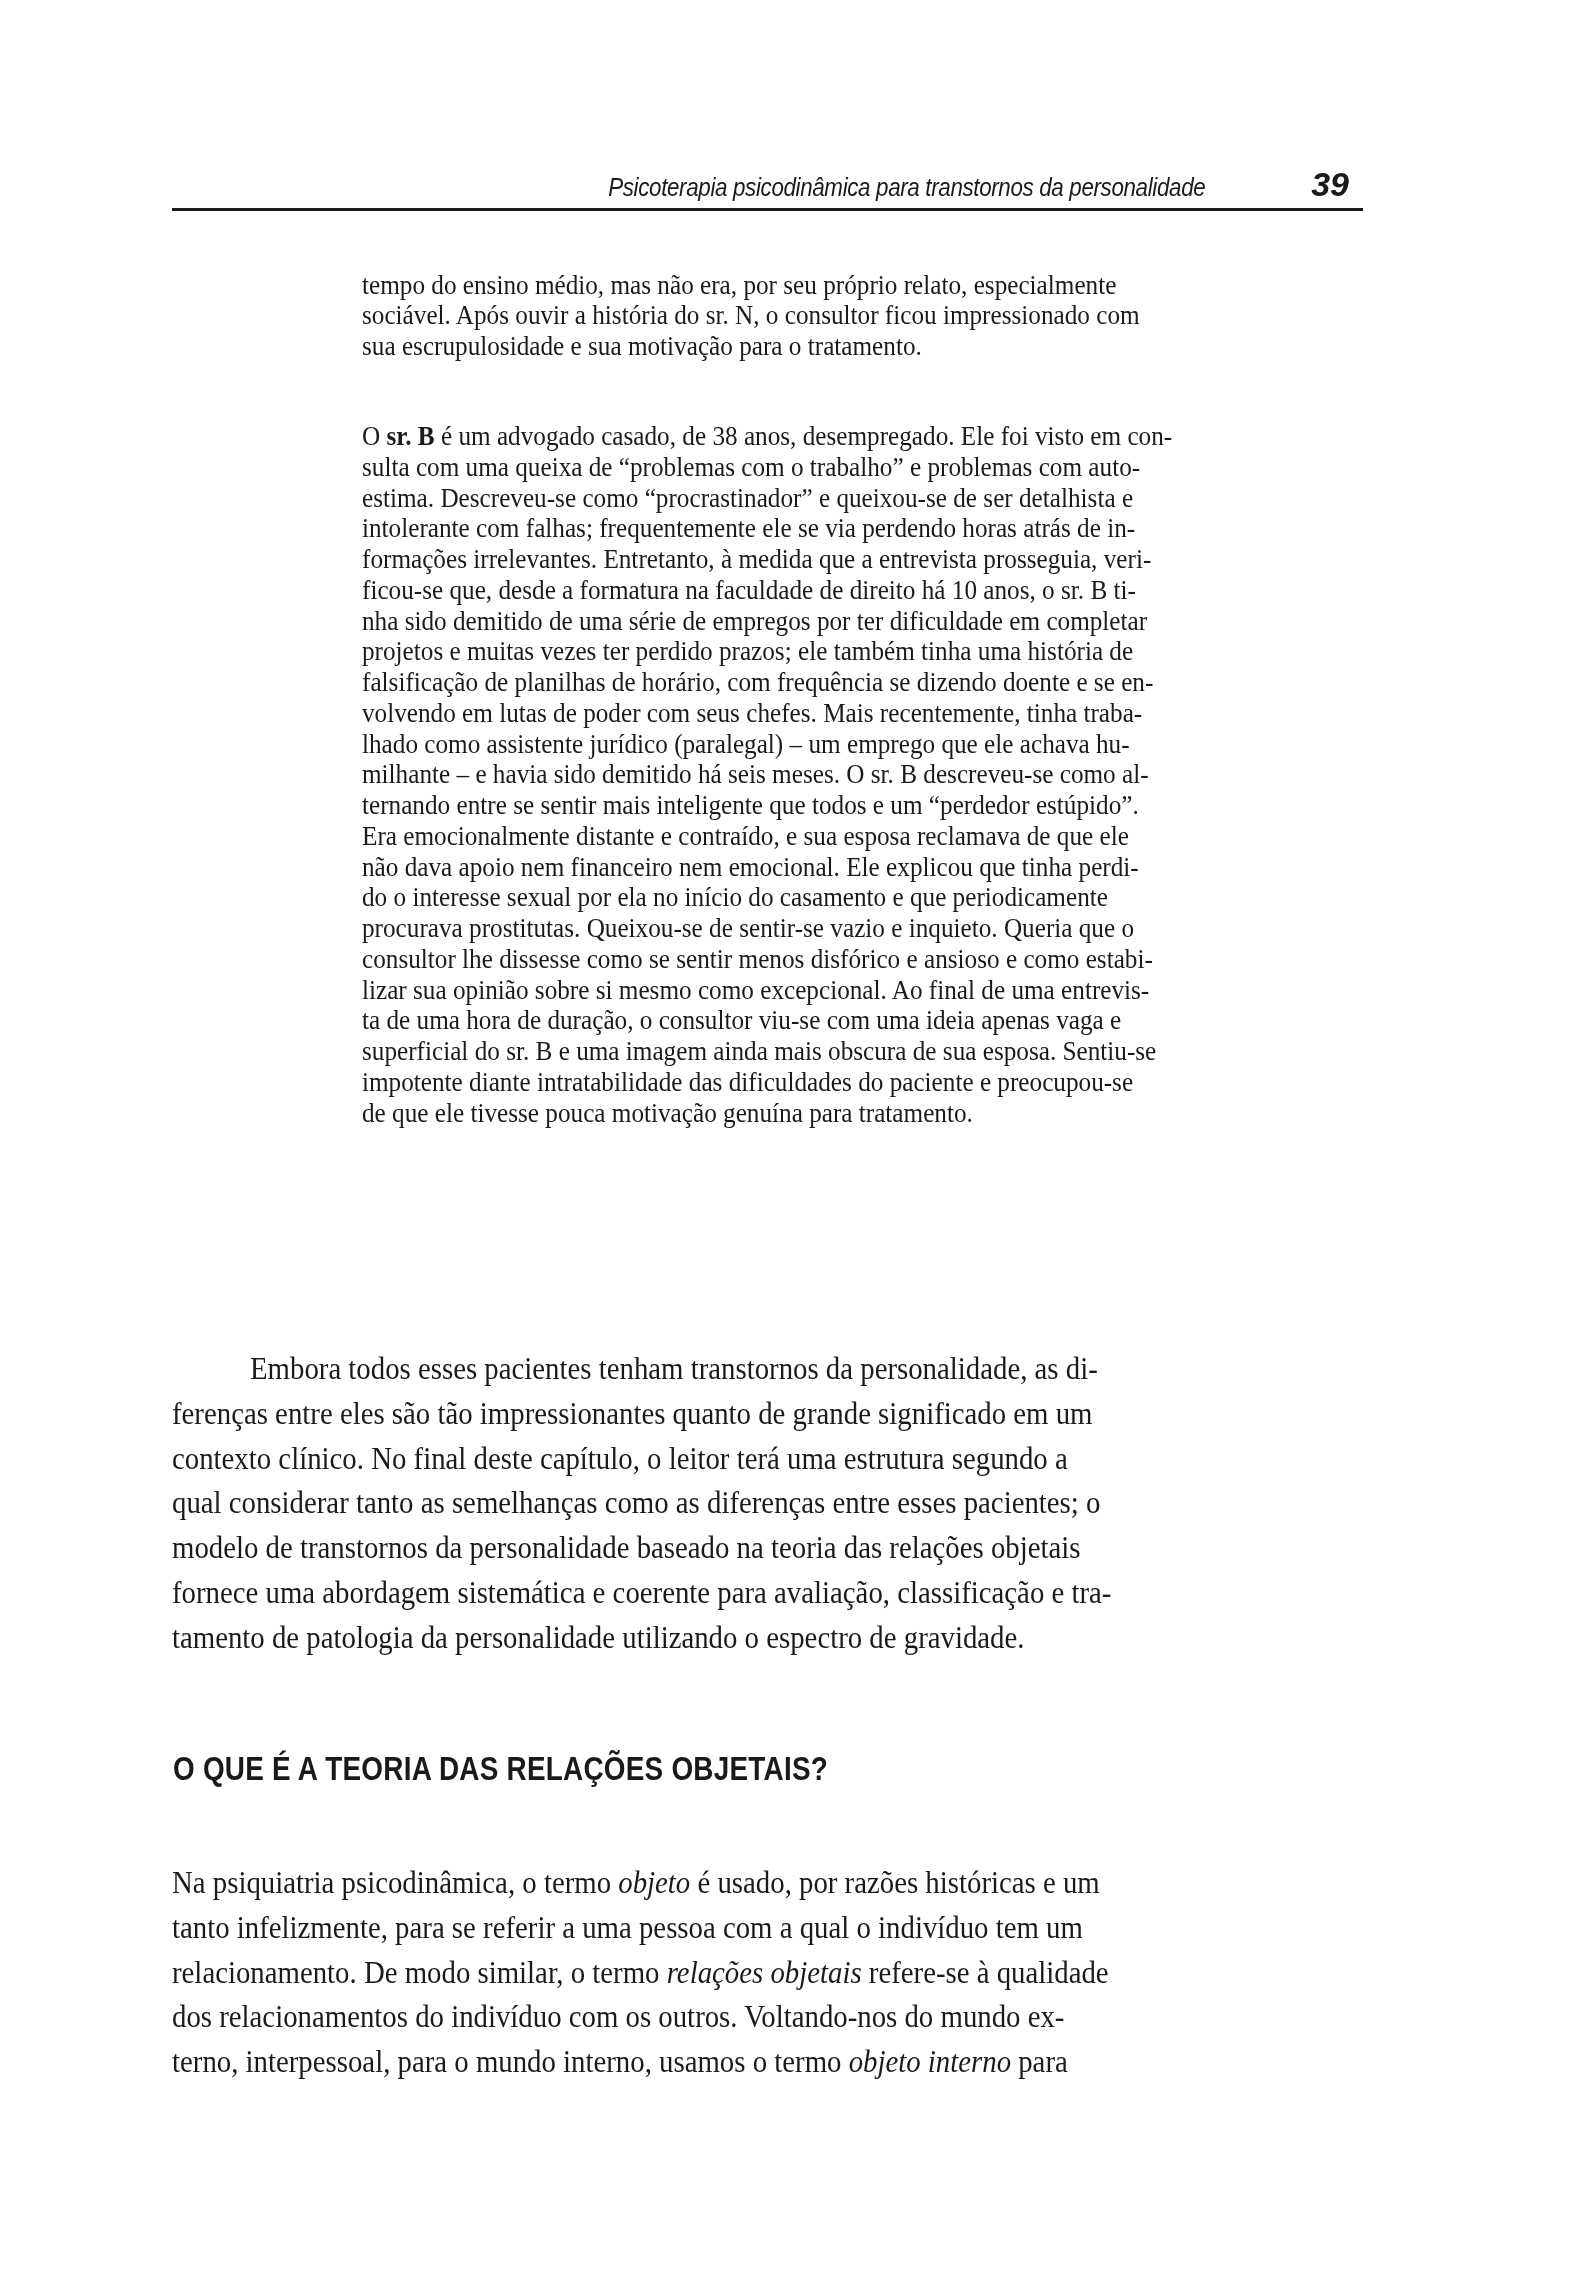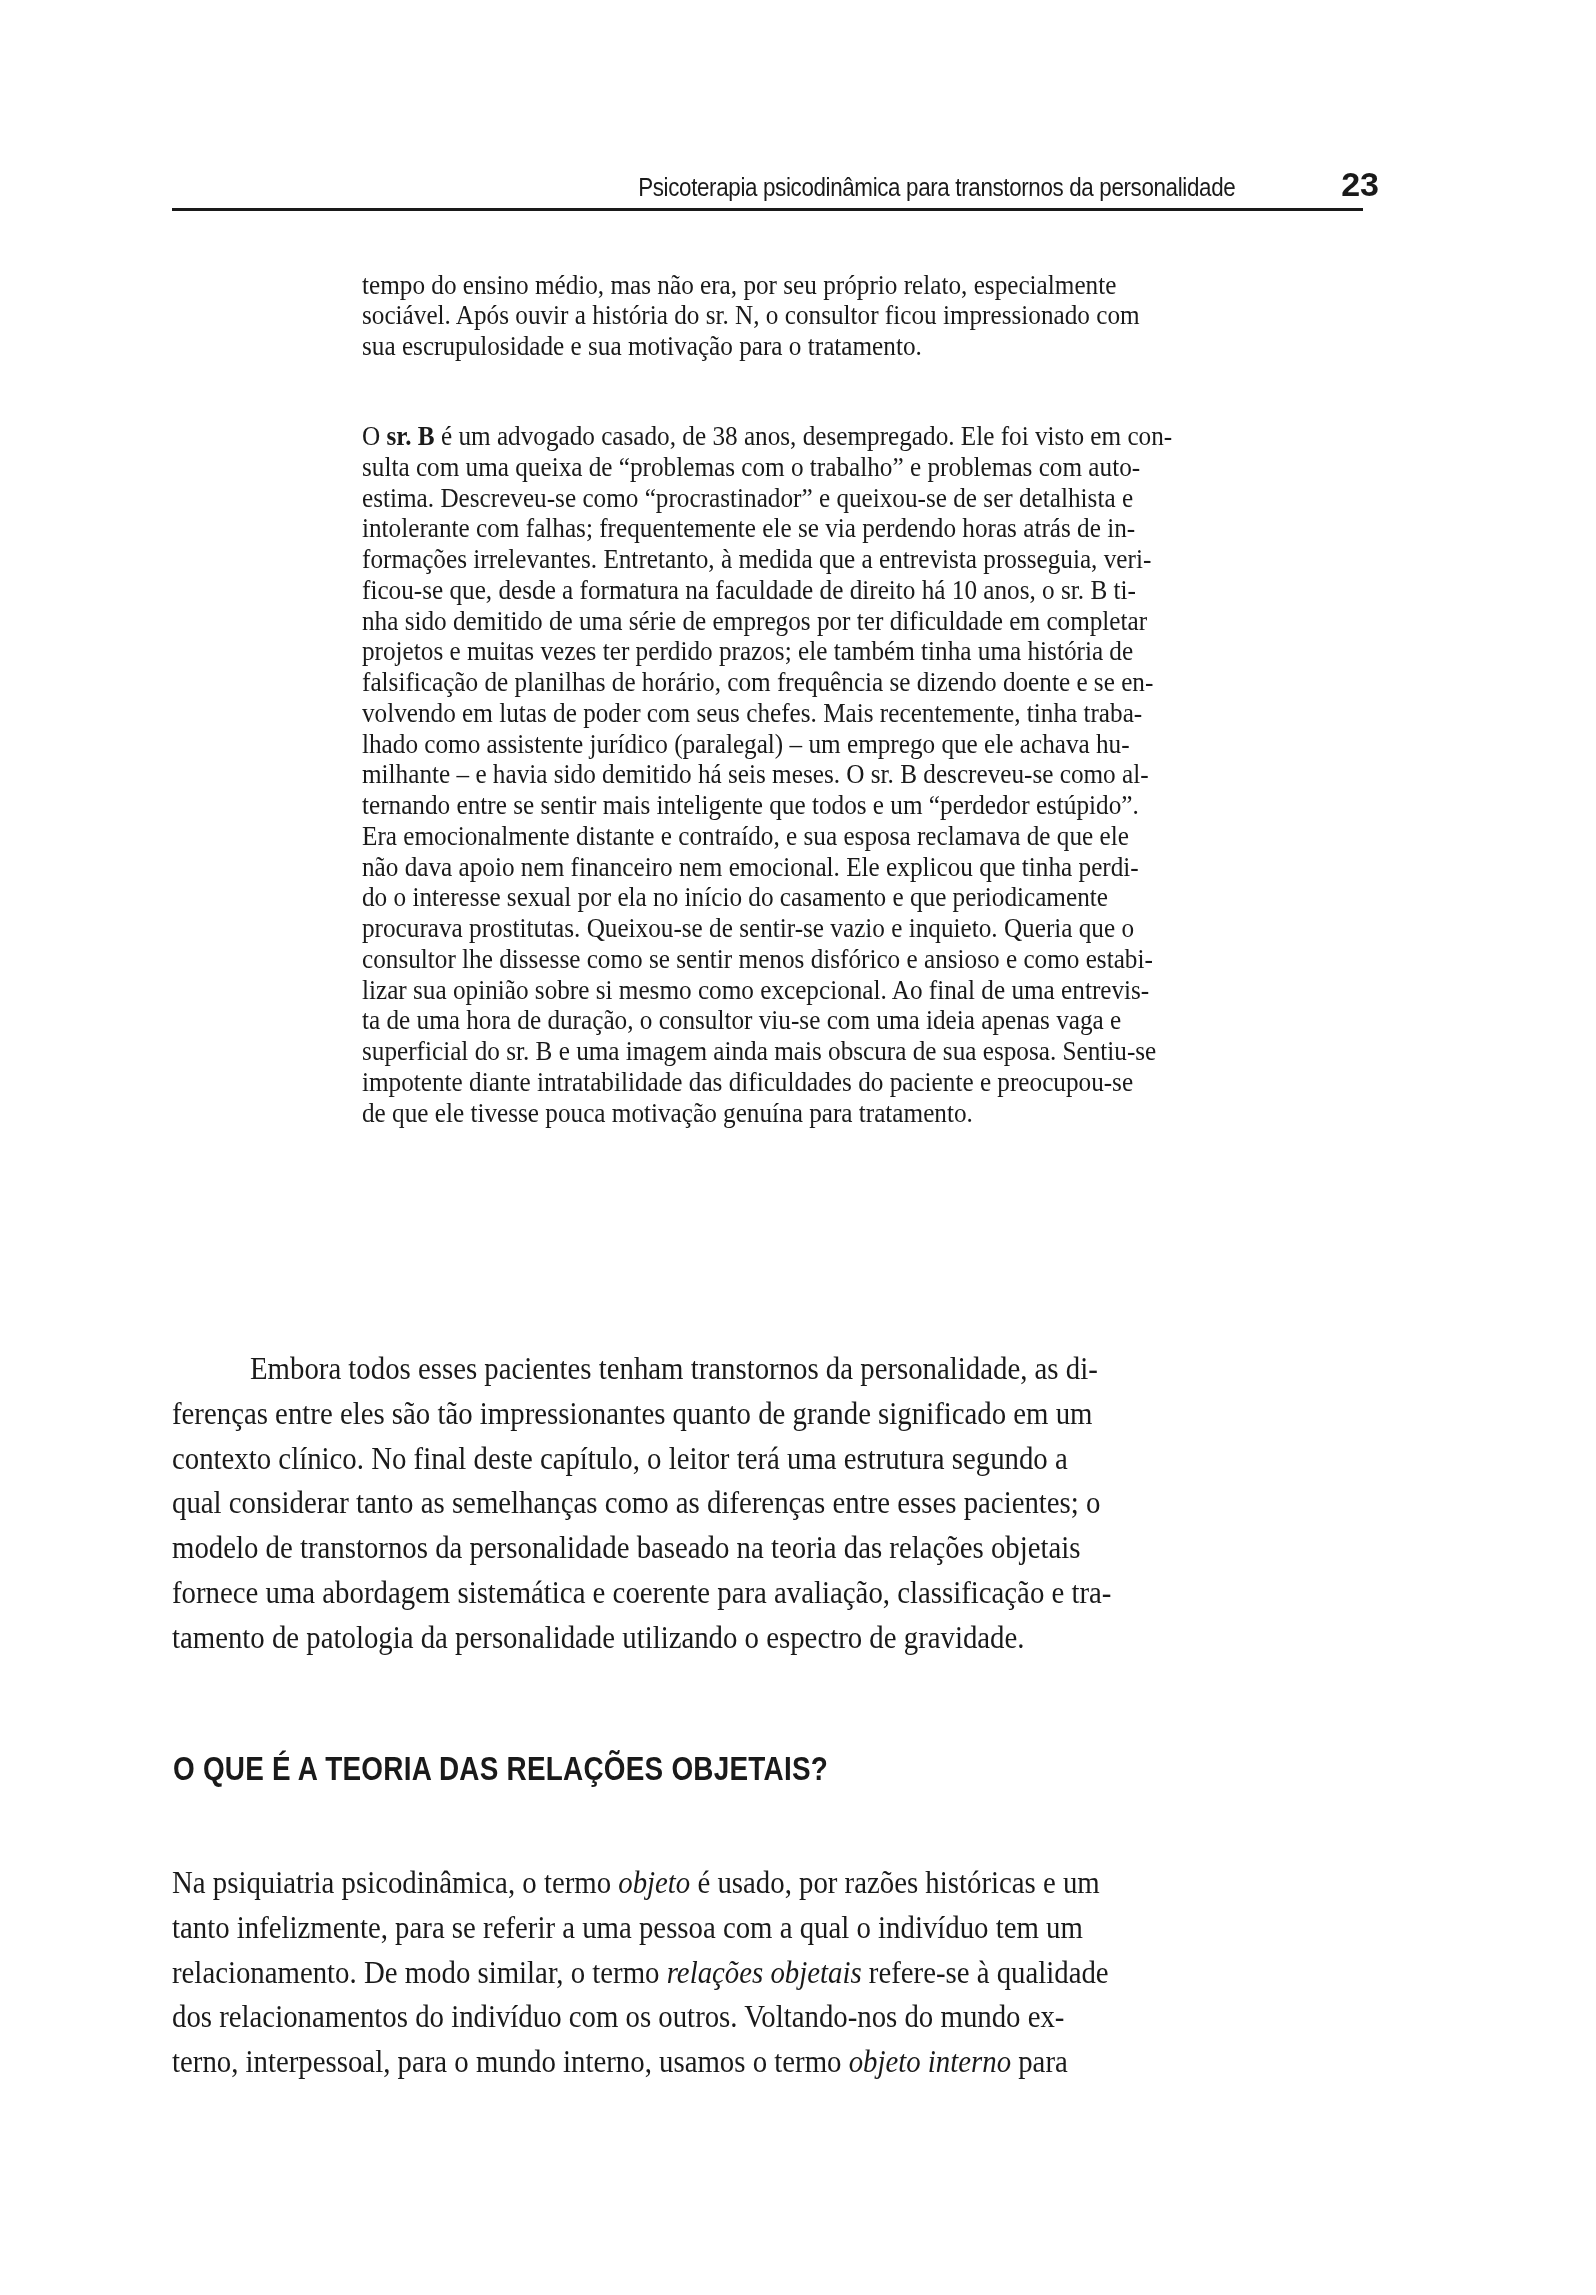--- a/index.html
+++ b/index.html
@@ -1,36 +1,36 @@
 <!DOCTYPE html>
 <html style="font-size:13.5px"><head>
   <meta charset="utf-8">
   <style>
     html, body { margin: 0; padding: 0; background: #ffffff; }
     body { width: 1597px; height: 2295px; position: relative; overflow: hidden; color: #1a1a1a; }
-    .header { position: absolute; left: 188px; top: 165px; width: 1191px; height: 47px; }
+    .header { position: absolute; left: 158px; top: 165px; width: 1191px; height: 47px; font-style: italic; }
     .running-title { position: absolute; right: 144px; top: 6.8px; font-family: "Liberation Sans", sans-serif; font-size: 26px; letter-spacing: -0.4px; transform: scaleX(0.86); transform-origin: right center; color: #1a1a1a; white-space: nowrap; }
     .page-number { position: absolute; right: 0; top: 0; font-family: "Liberation Sans", sans-serif; font-weight: bold; font-size: 34px; color: #1a1a1a; }
     .header-rule { position: absolute; left: 172px; top: 208px; width: 1191px; height: 3.4px; background: #1a1a1a; }
 
     .line { position: absolute; white-space: nowrap; font-family: "Liberation Serif", "DejaVu Serif", serif; color: #1a1a1a; }
     .case .line { font-size: 28px; transform: scaleX(0.9); transform-origin: left center; }
     .case { position: absolute; left: 362px; width: 1001px; }
     .body-text { position: absolute; left: 172px; width: 1191px; }
     .body-text .line { font-size: 32px; transform: scaleX(0.9); transform-origin: left center; }
     .section-heading { position: absolute; left: 173px; top: 1749px; font-family: "Liberation Sans", sans-serif; font-weight: bold; font-size: 34px; color: #1a1a1a; transform: scaleX(0.82); transform-origin: left center; white-space: nowrap; letter-spacing: 0.3px; }
     b { font-weight: bold; }
     i { font-style: italic; }
   </style>
 </head>
 <body>
 
 <div class="header">
   <span class="running-title">Psicoterapia psicodinâmica para transtornos da personalidade</span>
-  <span class="page-number">23</span>
+  <span class="page-number">39</span>
 </div>
 <div class="header-rule"></div>
 
 <div class="case" id="caseN" style="top:269px;">
     <div class="line" style="top: 0px;">tempo do ensino médio, mas não era, por seu próprio relato, especialmente</div>
     <div class="line" style="top: 30px;">sociável. Após ouvir a história do sr. N, o consultor ficou impressionado com</div>
     <div class="line" style="top: 61px;">sua escrupulosidade e sua motivação para o tratamento.</div>
   </div>
 
 <div class="case" id="caseB" style="top:420px;">

